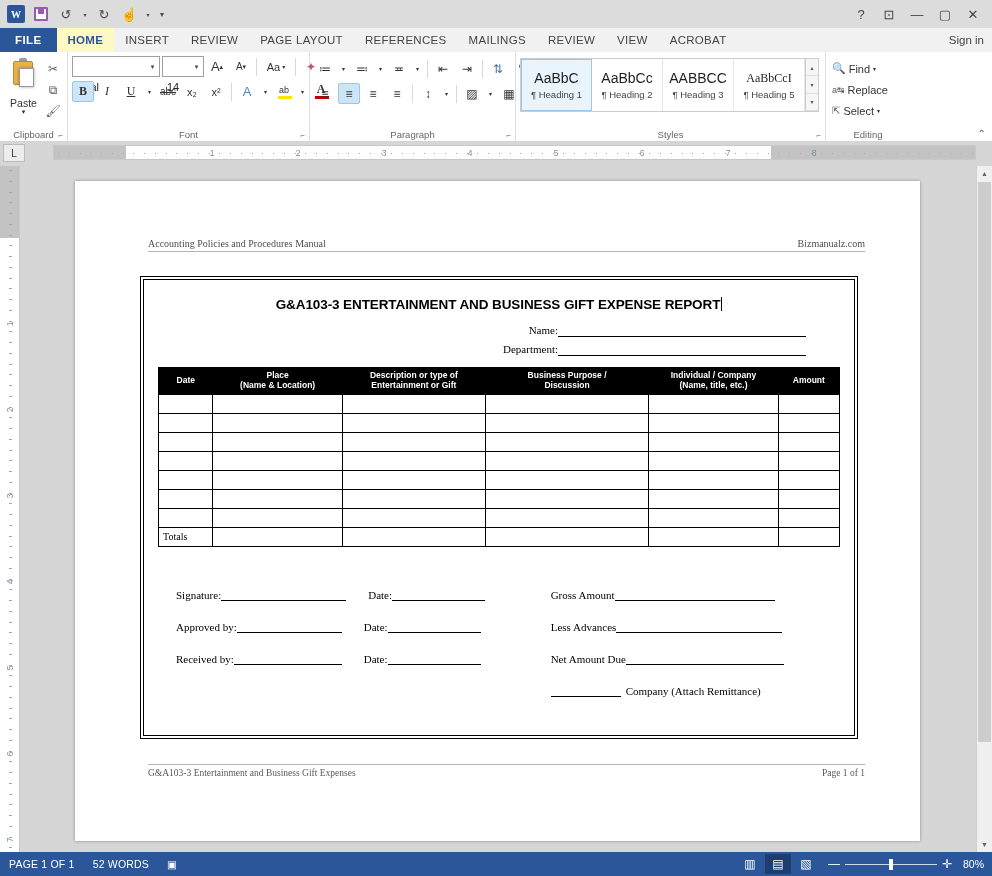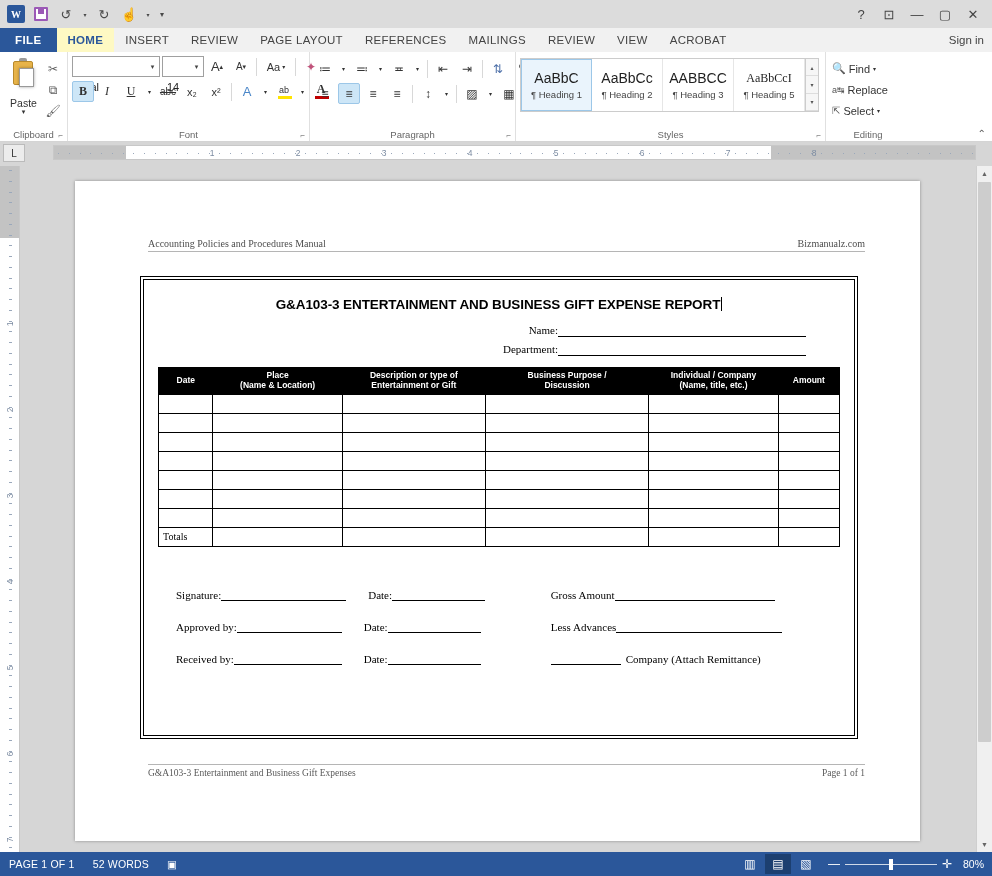--- a/index.html
+++ b/index.html
@@ -897,20 +897,24 @@
             </div>
             <div class="sig-right">
               <div class="sig-row">
                 <span class="sig-lbl">Gross Amount</span>
                 <span class="sline w3"></span>
               </div>
               <div class="sig-row">
                 <span class="sig-lbl">Less Advances</span>
                 <span class="sline w3" style="width:166px"></span>
               </div>
+              <div class="sig-row">
+                <span class="sig-lbl">Net Amount Due</span>
+                <span class="sline w3" style="width:158px"></span>
+              </div>
               <div class="emp-row">
                 <span class="sline w4"></span>
                 <span class="emp-lbl">Company (Attach Remittance)</span>
               </div>
             </div>
           </div>
         </div>
 
       </div>
     </div>

